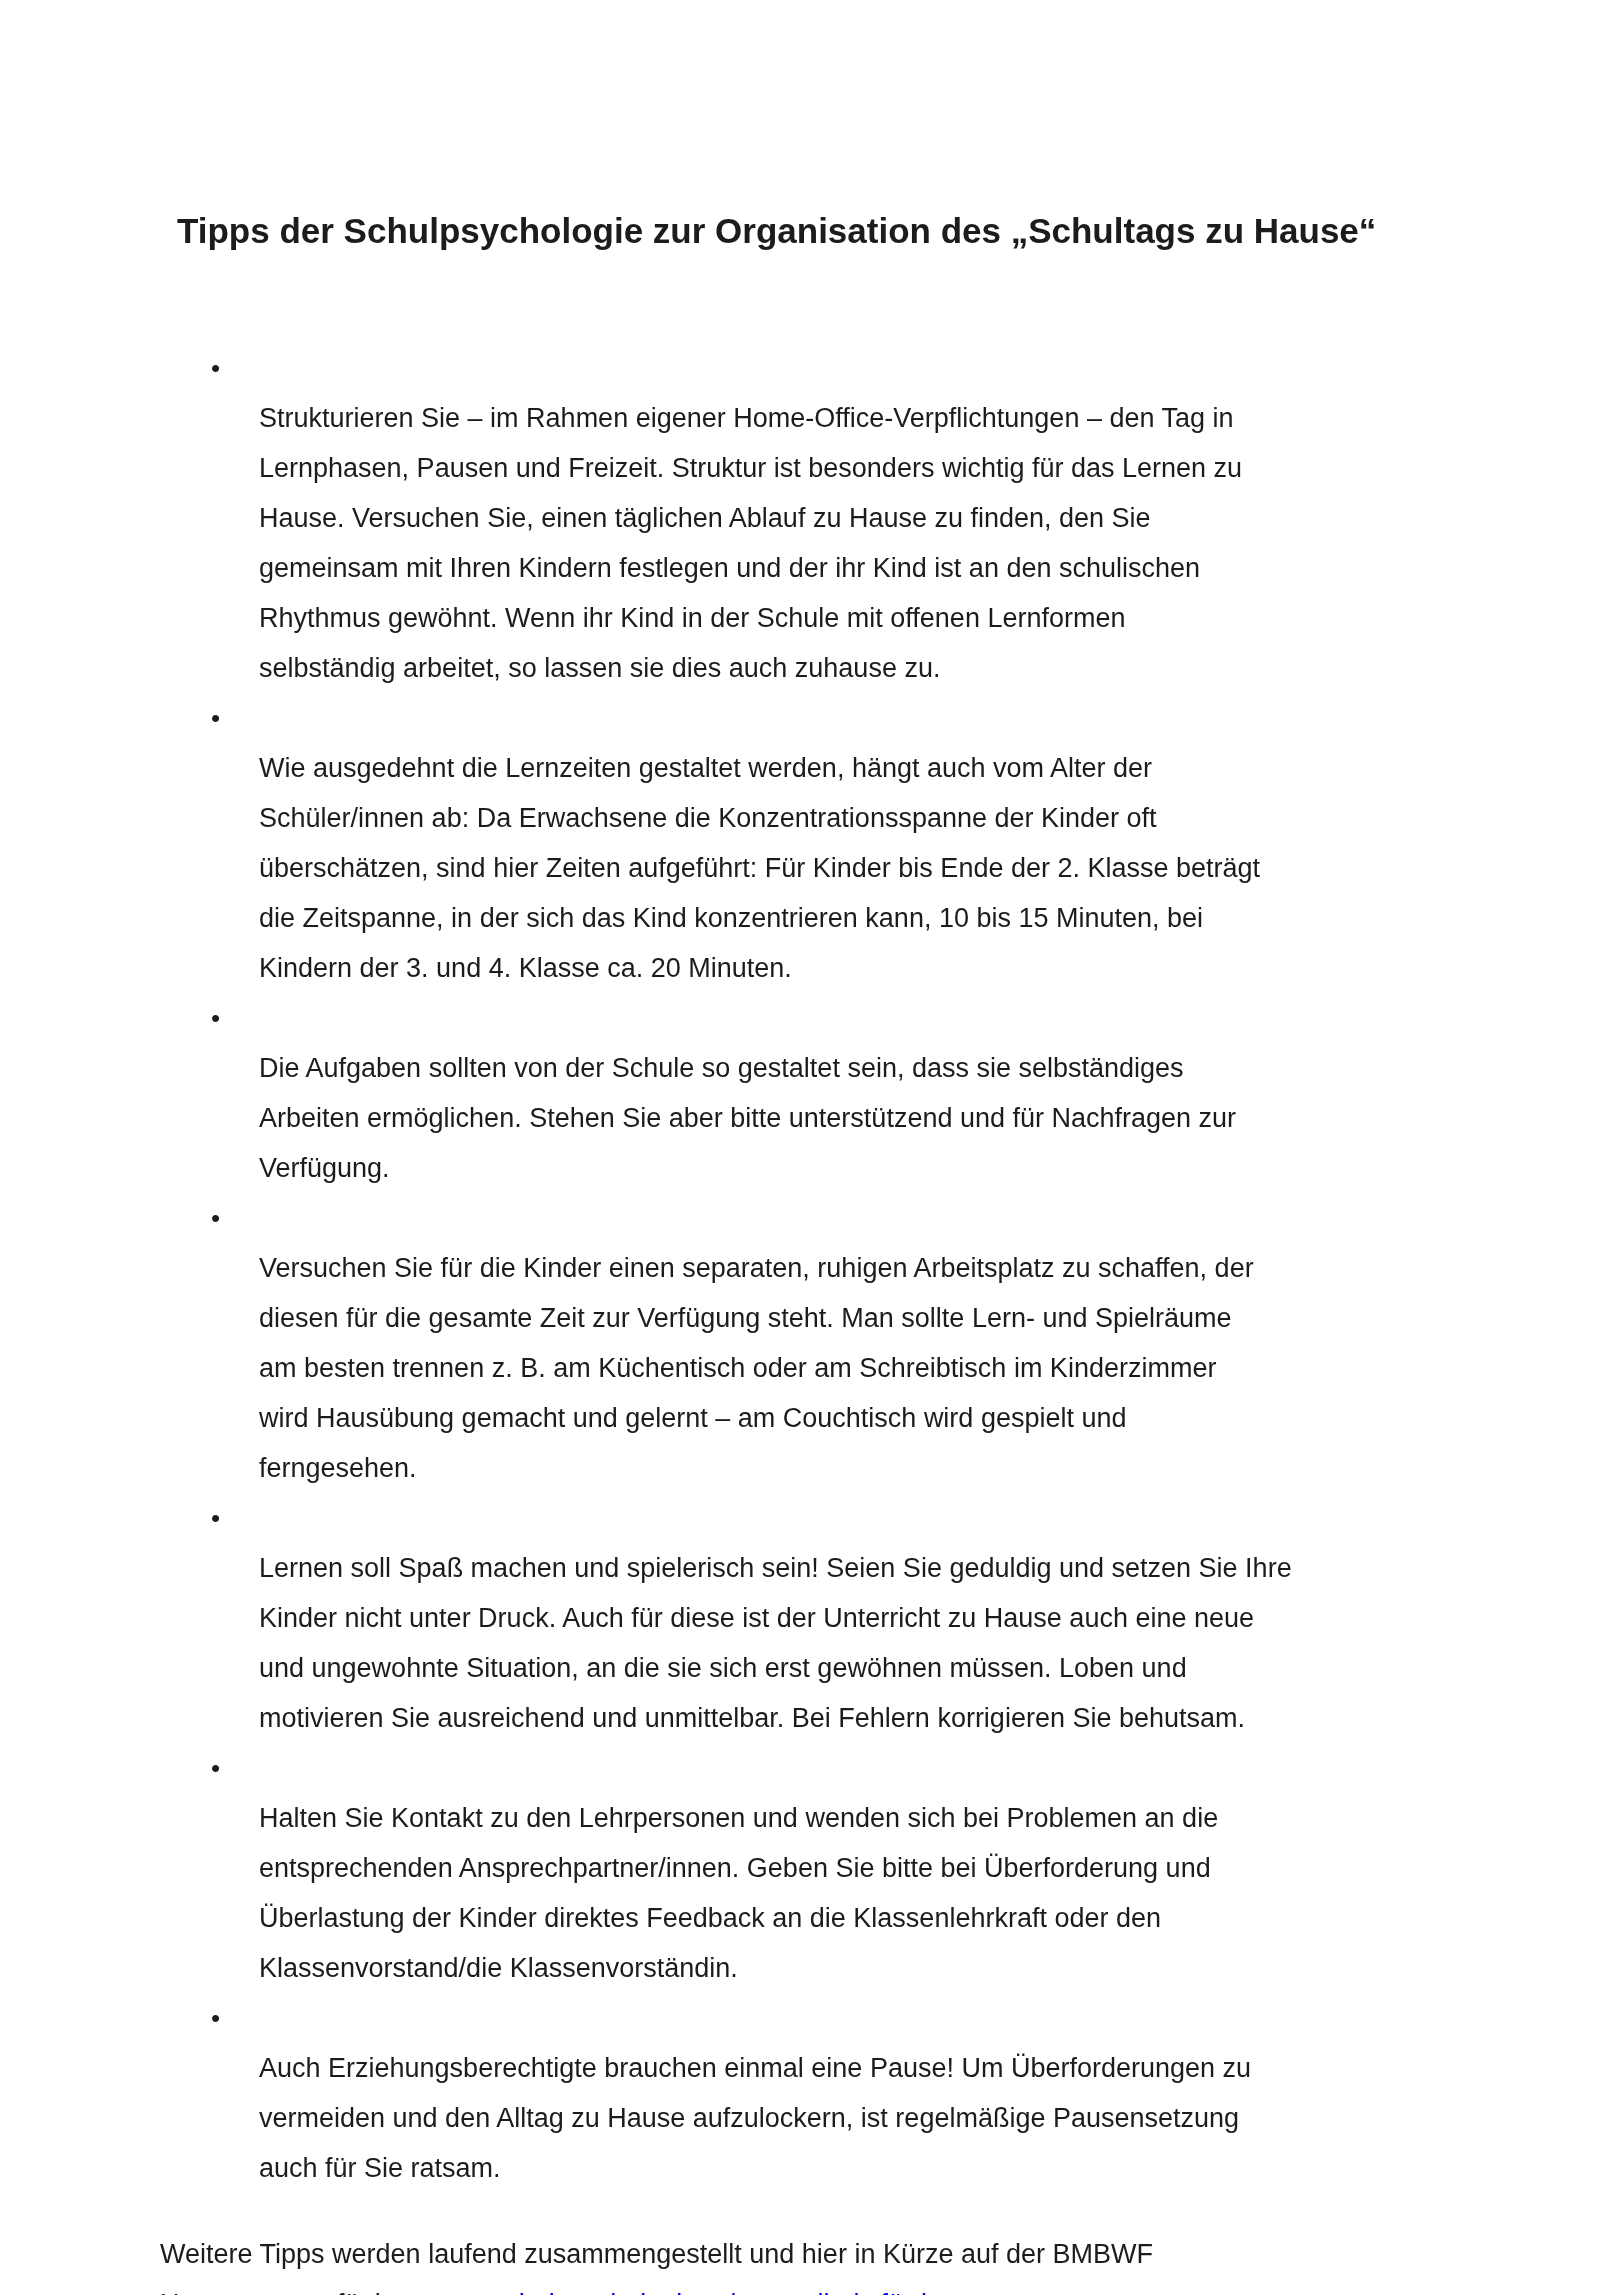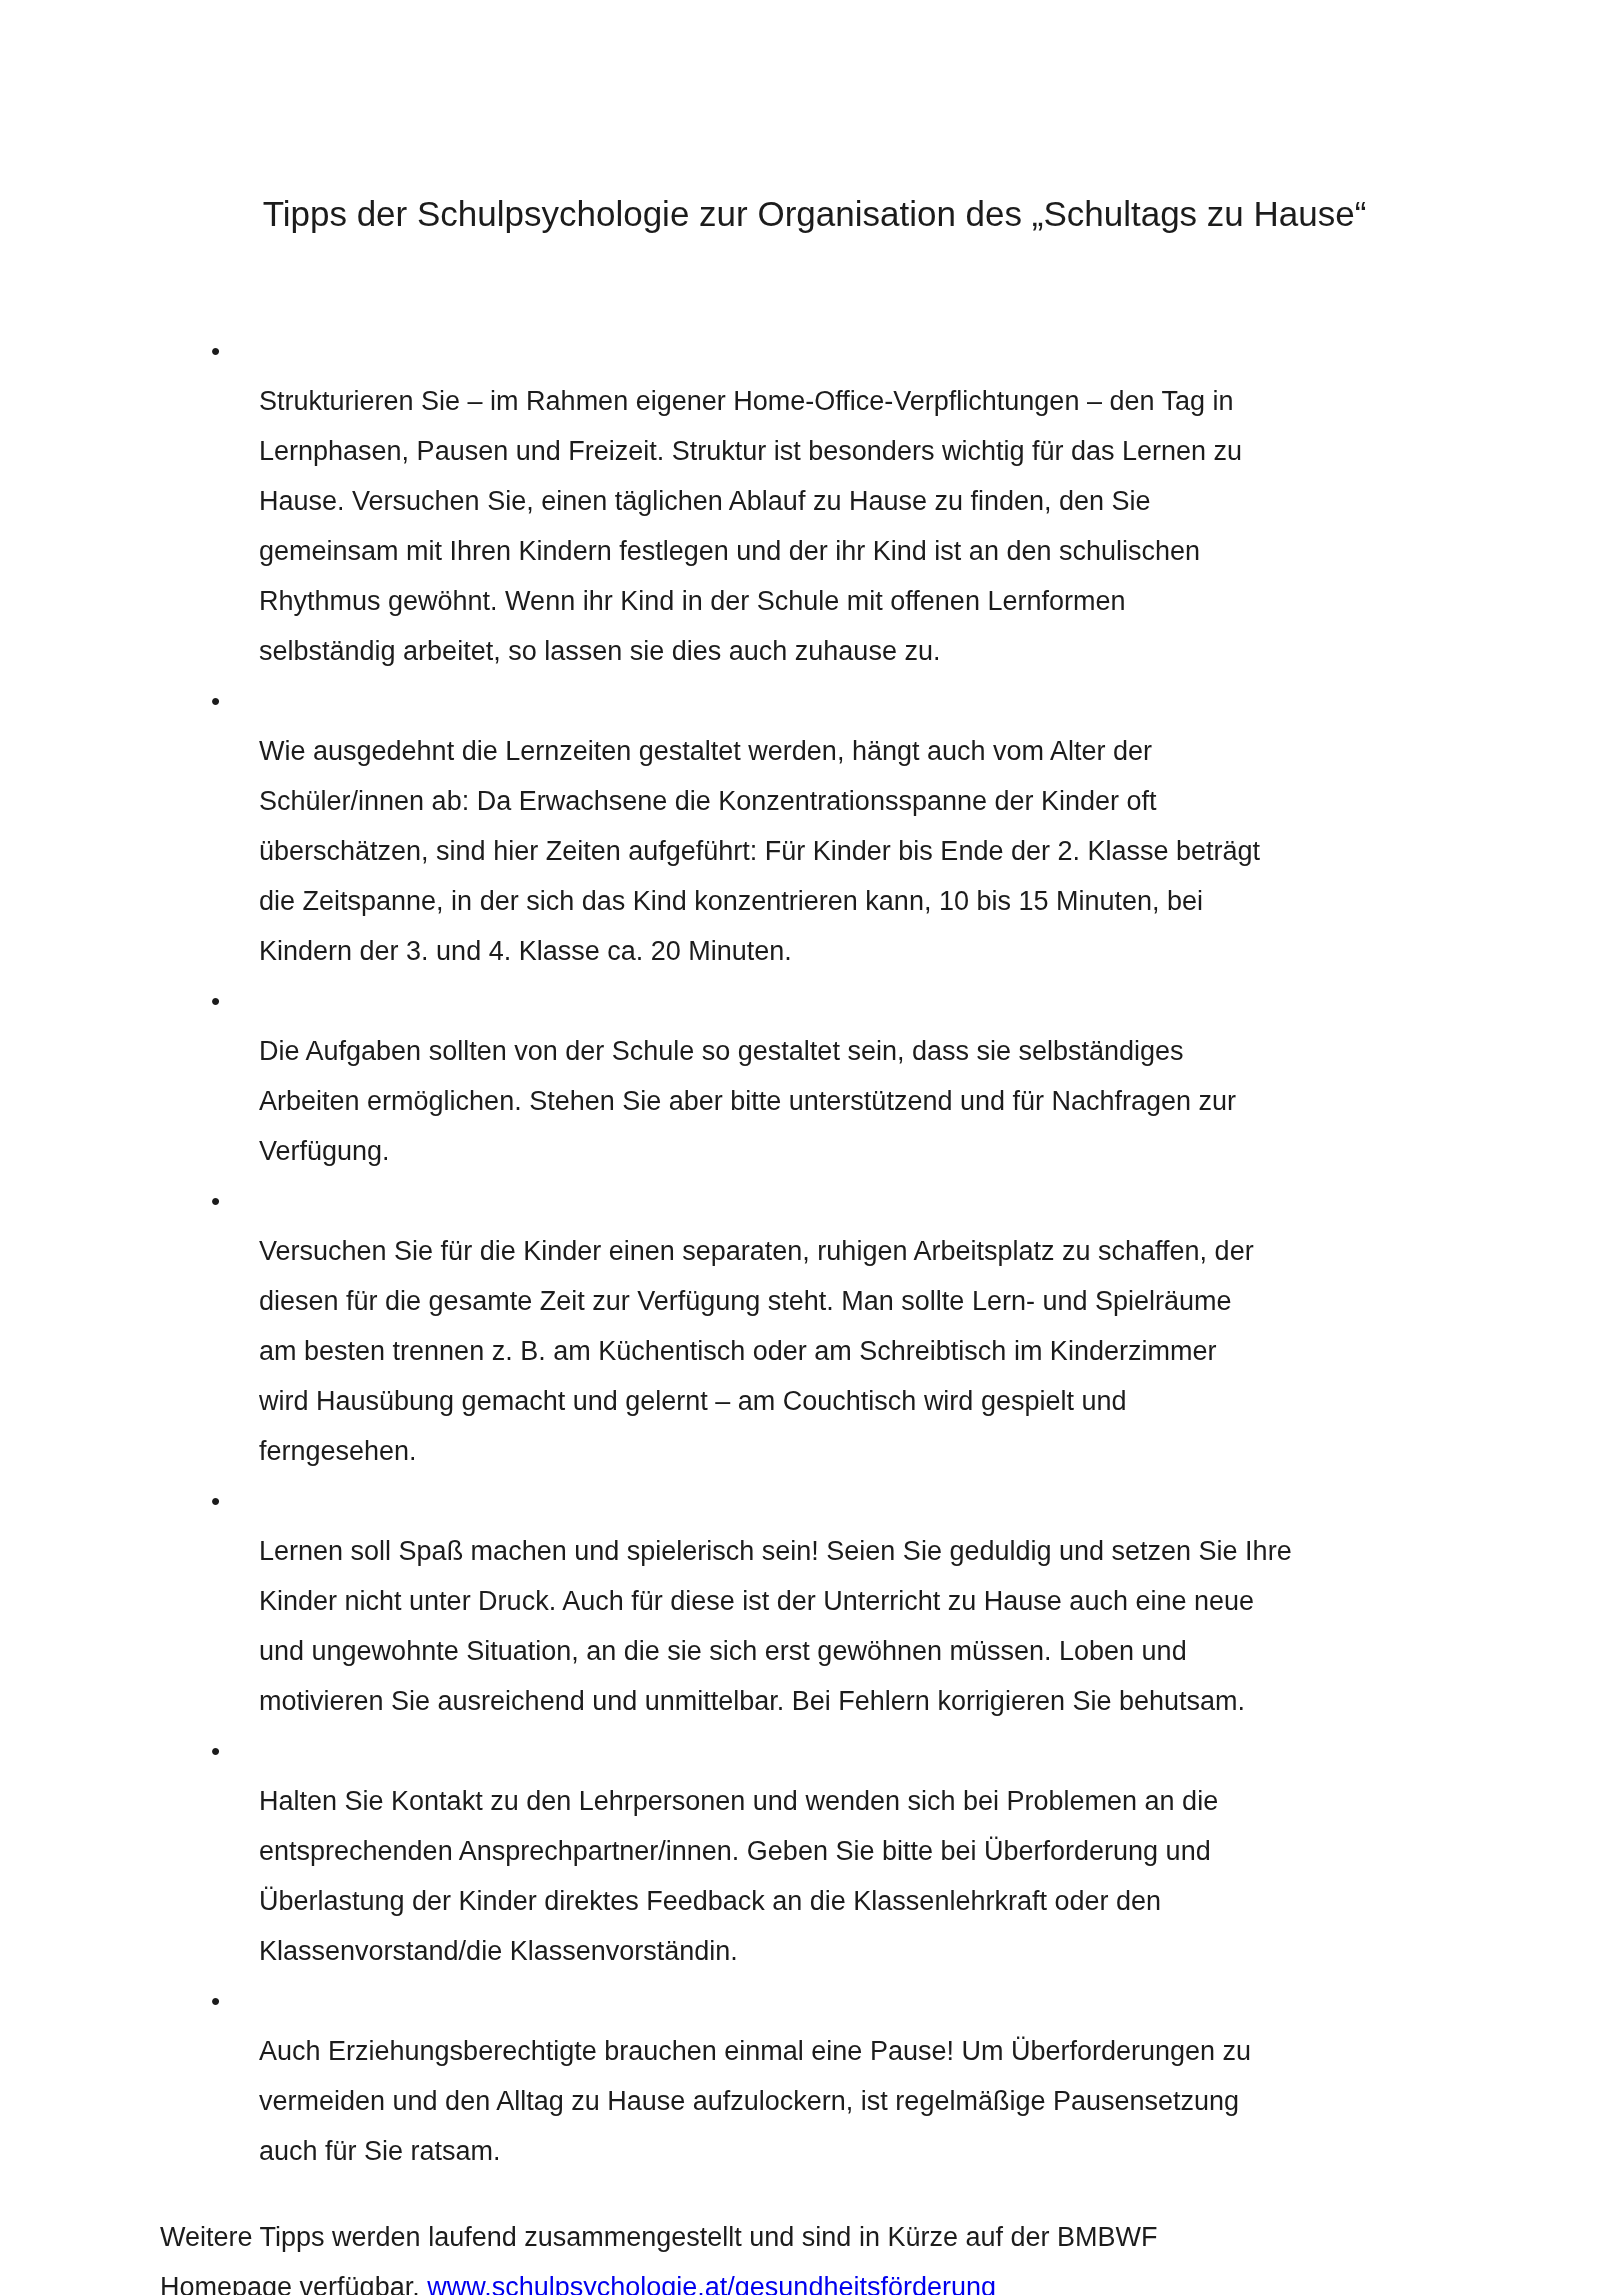--- a/index.html
+++ b/index.html
@@ -12,25 +12,24 @@
     width: 1623px;
     height: 2295px;
     box-sizing: border-box;
     background: var(--bg, #ffffff);
     color: var(--text, #1c1c1c);
     font-family: "Liberation Sans", sans-serif;
     padding: 193px 154px 0 160px;
     overflow: hidden;
   }
   .doc-title {
-    margin: 0;
+    margin: 17px;
     font-size: 35px;
     line-height: 41px;
-    font-weight: normal;
-    text-align: center;
+    font-weight: bold;
     color: var(--text, #1c1c1c);
   }
   .tips-list {
     margin: 92px 0 0 0;
     padding: 0 0 0 99px;
     list-style: none;
     font-size: 27px;
     line-height: 50px;
   }
   .tips-list li {
@@ -105,18 +104,18 @@
 Klassenvorstand/die Klassenvorständin.</span>
     </li>
     <li>
       <span class="bullet-glyph">•</span><span>Auch Erziehungsberechtigte brauchen einmal eine Pause! Um Überforderungen zu
 vermeiden und den Alltag zu Hause aufzulockern, ist regelmäßige Pausensetzung
 auch für Sie ratsam.</span>
     </li>
   </ul>
 
   <p class="footer-note">
-    <span>Weitere Tipps werden laufend zusammengestellt und sind in Kürze auf der BMBWF</span><br>
+    <span>Weitere Tipps werden laufend zusammengestellt und hier in Kürze auf der BMBWF</span><br>
     <span>Homepage verfügbar. </span><a>www.schulpsychologie.at/gesundheitsförderung</a>
   </p>
 
 </div>
 
 
 </body></html>

